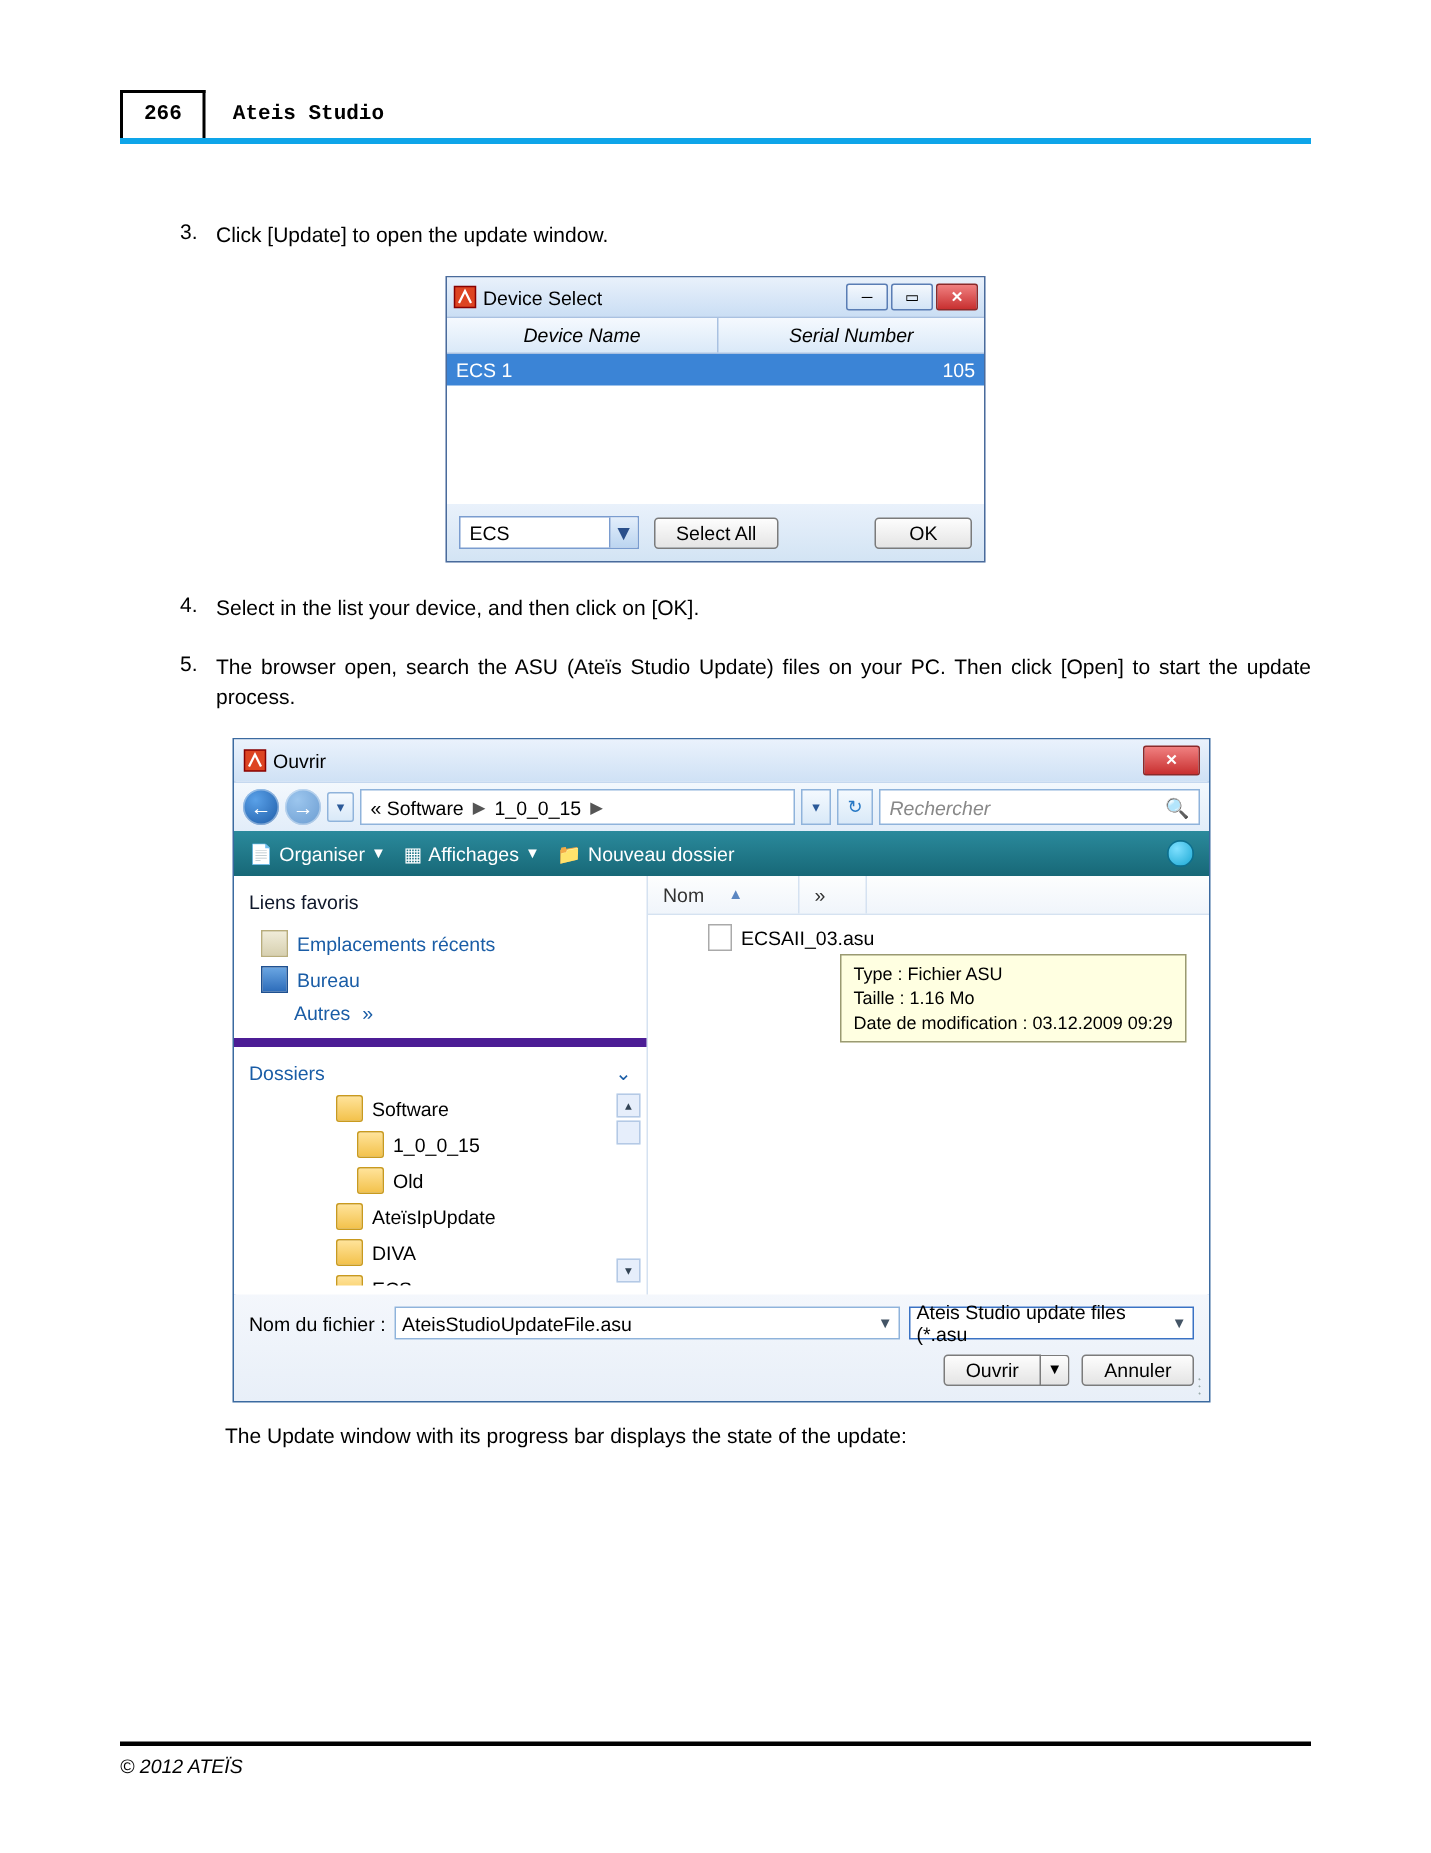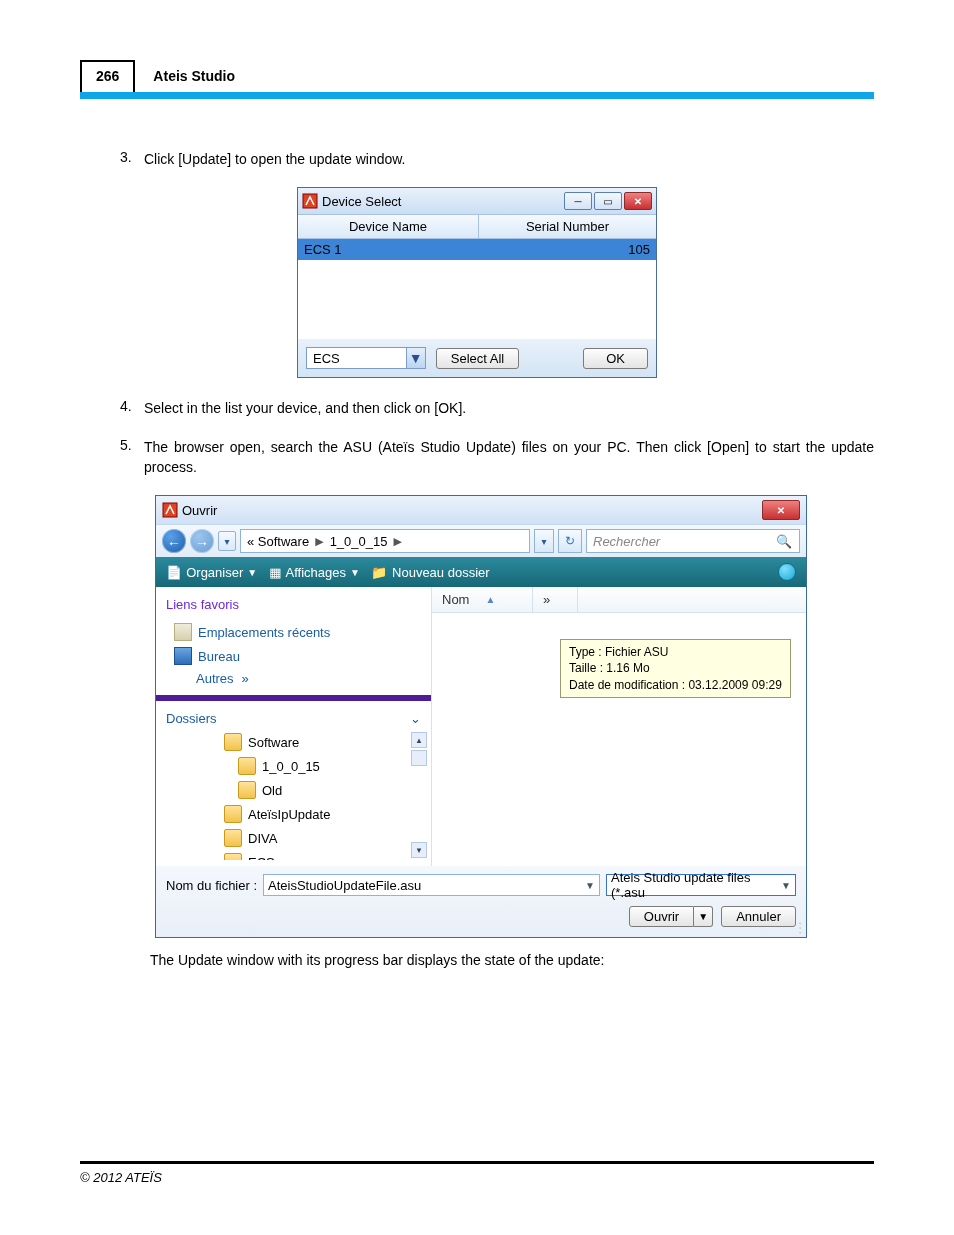--- a/index.html
+++ b/index.html
@@ -12,22 +12,23 @@
   .page {
     width: 954px;
     height: 1235px;
     box-sizing: border-box;
     padding: 60px 80px 40px 80px;
     position: relative;
   }
   
   .hdr-row {
     display: flex;
-    border-bottom: 7px solid #0ea5e9;
+    border-bottom: 4px solid #0ea5e9;
     margin-bottom: 50px;
+    font-family: Liberation Mono, monospace;
   }
   .page-num-box {
     border: 2px solid #000;
     border-bottom: none;
     padding: 6px 14px;
     font-weight: bold;
   }
   .hdr-title {
     font-weight: bold;
     padding: 8px 18px;
@@ -68,26 +69,26 @@
     border-radius: 2px;
     display: inline-flex; align-items: center; justify-content: center;
     font-size: 10px;
   }
   .wbtn.close { background: linear-gradient(#f08080,#c83030); color:#fff; border-color:#8b2a2a; font-weight:bold;}
   .win1-headrow {
     display: flex; background: linear-gradient(#f5f9fe,#dae9f8);
     border-top: 1px solid #a9c1e1; border-bottom: 1px solid #a9c1e1;
     font-size: 13px;
   }
-  .win1-headrow > div { padding: 4px 0; text-align: center; }
+  .win1-headrow > div { padding: 4px 0; text-align: center; font-style: italic; }
   .col-dev { width: 180px; border-right: 1px solid #a9c1e1; }
   .col-ser { flex: 1; }
   .win1-body { background: #fff; height: 100px; }
   .win1-row { display: flex; font-size: 13px; }
-  .win1-row.sel { background: #3b84d6; color: #000000; }
+  .win1-row.sel { background: #3b84d6; color: #ffffff; }
   .win1-row > div { padding: 3px 6px; }
   .win1-footer {
     display: flex; align-items: center; gap: 10px;
     padding: 8px; background: linear-gradient(#e9f1fb,#d3e4f4);
   }
   .combo {
     display: inline-flex; align-items: center;
     border: 1px solid #7a9ccf; background: #fff; height: 20px;
   }
   .combo-txt { padding: 0 6px; font-size: 13px; }
@@ -157,21 +158,21 @@
   .tb-item { display: inline-flex; align-items: center; gap: 4px; }
   .tb-arr { font-size: 10px; }
   .help-circle {
     margin-left: auto;
     width: 16px; height: 16px; border-radius: 50%;
     background: radial-gradient(circle at 35% 30%, #7fe0ff, #1aa8d4);
     border: 1px solid #0c6f8e;
   }
   .win2-main { display: flex; background: #fff; }
   .leftpane { width: 275px; border-right: 1px solid #d5e2f1; padding: 6px 0; font-size: 13px; }
-  .lp-head { color: #6d28d9; padding: 4px 10px 8px 10px; }
+  .lp-head { color: #0f172a; padding: 4px 10px 8px 10px; }
   .lp-item { display: flex; align-items: center; gap: 6px; padding: 3px 10px 3px 18px; color: #1a5da6; }
   .lp-item .more { color: #1a5da6; margin-left: 2px; }
   .ic { width:16px;height:16px;display:inline-block; }
   .ic-doc { background: linear-gradient(#dfeaf7,#bcd2ec); border:1px solid #9bb8da; }
   .ic-rec { background: linear-gradient(#f0ecd9,#d7d0b0); border:1px solid #b8ad7c; }
   .ic-desk { background: linear-gradient(#6aa6e2,#2d6cba); border:1px solid #1e5090; }
   .ic-folder { background: linear-gradient(#ffe39a,#f3c24c); border:1px solid #c99a1e; border-radius:2px; }
   .lp-section {
     border-top: 6px solid #4c1d95; margin-top: 6px; padding-top: 6px; position: relative;
   }
@@ -398,20 +399,24 @@
         </div>
       </div>
 
       <div class="rightpane">
         <div class="rp-head">
           <div class="rp-col nm">
               <span>Nom</span>
               <span class="sort">▲</span>
             </div>
           <div class="rp-col rp-more">»</div>
+        </div>
+        <div class="file-row">
+          <span style="width:14px;height:16px;border:1px solid #aaa;background:#fff;display:inline-block"></span>
+          <span>ECSAII_03.asu</span>
         </div>
         <div class="tooltip">
           <div>Type : Fichier ASU</div>
           <div>Taille : 1.16 Mo</div>
           <div>Date de modification : 03.12.2009 09:29</div>
         </div>
       </div>
     </div>
 
     <div class="win2-bottom">

